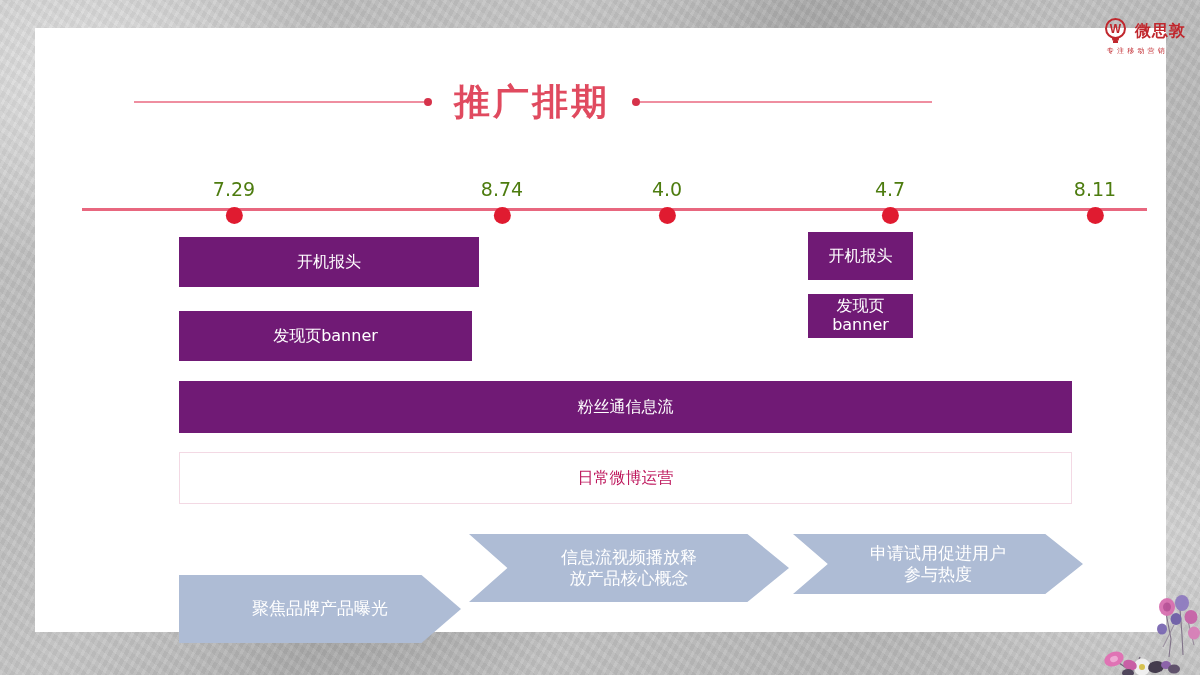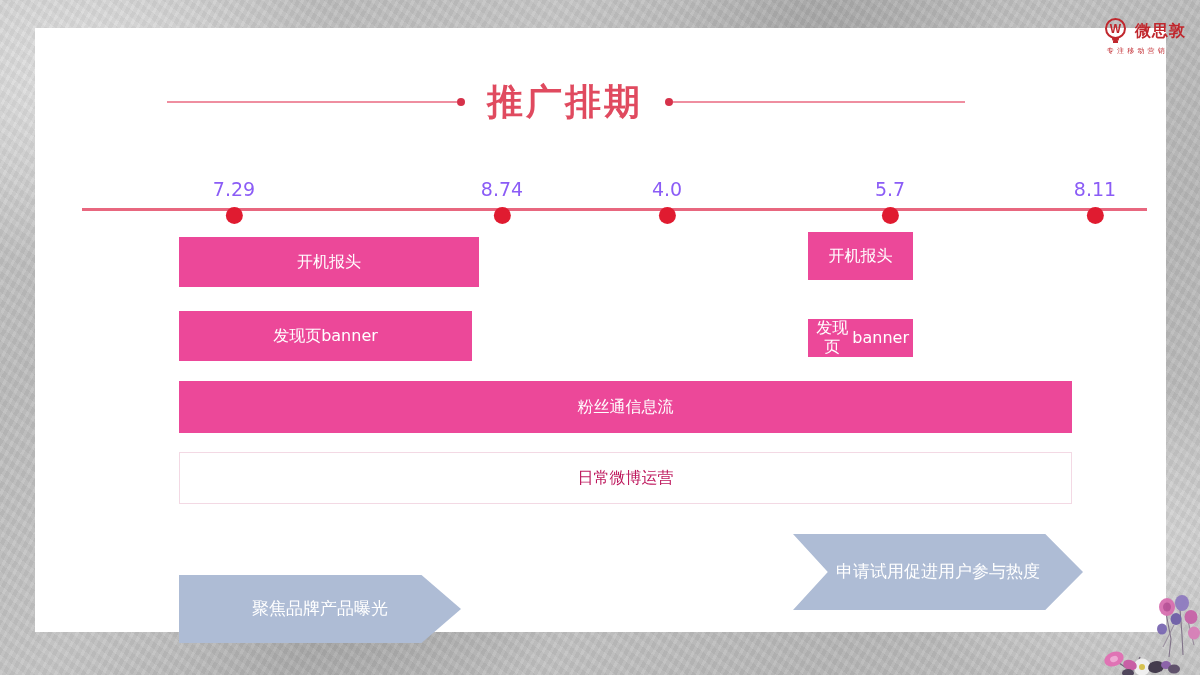--- a/index.html
+++ b/index.html
@@ -53,42 +53,42 @@
     font-size:16px;font-weight:bold;color:#c0272d;letter-spacing:1px;line-height:1;
     font-family:"DejaVu Sans",sans-serif;
   }
   #logo-tag{
     font-size:7px;color:#c0272d;letter-spacing:3.2px;margin-top:3px;margin-right:18px;
     font-family:"DejaVu Sans",sans-serif;
   }
   
   #title-wrap{
     position:absolute;left:0;top:46px;width:996px;height:56px;
-    display:flex;align-items:center;justify-content:center;gap:0;padding-left:33px;
+    display:flex;align-items:center;justify-content:center;gap:0;
   }
   .deco{display:flex;align-items:center;}
   .deco-line{height:2px;background:#ef8ea0;}
   .deco-line.l{width:290px;}
   .deco-line.r{width:292px;}
   .deco-dot{width:8px;height:8px;border-radius:50%;background:#d6324a;}
   #title{
     font-size:36px;font-weight:bold;color:#e04a5f;letter-spacing:3px;
     margin:0 22px;white-space:nowrap;line-height:1;
     font-family:"DejaVu Sans",sans-serif;
   }
   
   #timeline{position:absolute;left:47px;top:152px;width:1065px;height:44px;}
   #tl-line{position:absolute;left:0;top:28px;width:1065px;height:3px;background:#e8677f;}
   .tl-node{position:absolute;top:0;transform:translateX(-50%);display:flex;flex-direction:column;align-items:center;}
-  .tl-label{font-size:19px;color:#8b5cf6;line-height:1;margin-bottom:8px;white-space:nowrap;font-family:"DejaVu Sans",sans-serif;}
+  .tl-label{font-size:19px;color:#4d7c0f;line-height:1;margin-bottom:8px;white-space:nowrap;font-family:"DejaVu Sans",sans-serif;}
   .tl-dot{width:17px;height:17px;border-radius:50%;background:#e01b30;}
   
   #bars{position:absolute;left:0;top:0;width:1131px;height:604px;}
   .bar{
-    position:absolute;background:#ec4899;display:flex;align-items:center;justify-content:center;
+    position:absolute;background:#701a75;display:flex;align-items:center;justify-content:center;
     color:#ffffff;font-size:16px;text-align:center;line-height:1.18;box-sizing:border-box;padding:0 4px;
     font-family:"DejaVu Sans",sans-serif;
   }
   .bar.outline{
     background:#ffffff;border:1.6px solid #f3d9e4;color:#be185d;
   }
   
   .arrow{
     position:absolute;background:#aebcd5;color:#ffffff;
     display:flex;align-items:center;justify-content:center;text-align:center;
@@ -128,53 +128,57 @@
     </div>
     <div class="tl-node" style="left:420px">
       <span class="tl-label">8.74</span>
       <span class="tl-dot"></span>
     </div>
     <div class="tl-node" style="left:585px">
       <span class="tl-label">4.0</span>
       <span class="tl-dot"></span>
     </div>
     <div class="tl-node" style="left:808px">
-      <span class="tl-label">5.7</span>
+      <span class="tl-label">4.7</span>
       <span class="tl-dot"></span>
     </div>
     <div class="tl-node" style="left:1013px">
       <span class="tl-label">8.11</span>
       <span class="tl-dot"></span>
     </div>
   </div>
 
   <div id="bars">
 
     <div class="bar" style="left:144px;top:209px;width:300px;height:50px">开机报头</div>
 
     <div class="bar" style="left:773px;top:204px;width:105px;height:48px">开机报头</div>
 
     <div class="bar" style="left:144px;top:283px;width:293px;height:50px">发现页banner</div>
 
-    <div class="bar" style="left:773px;top:291px;width:105px;height:38px;justify-content:center">
+    <div class="bar" style="left:773px;top:266px;width:105px;height:44px;flex-direction:column;justify-content:center">
       <span>发现页</span>
       <span>banner</span>
     </div>
 
     <div class="bar" style="left:144px;top:353px;width:893px;height:52px">粉丝通信息流</div>
 
     <div class="bar outline" style="left:144px;top:424px;width:893px;height:52px">日常微博运营</div>
   </div>
 
   <div class="arrow a1" style="left:144px;top:506px;width:282px;height:68px">
     <span>聚焦品牌产品曝光</span>
   </div>
 
-
-  <div class="arrow a2" style="left:758px;top:506px;width:290px;height:76px;flex-direction:row">
+  <div class="arrow a2" style="left:434px;top:506px;width:320px;height:68px;flex-direction:column">
+    <span>信息流视频播放释</span>
+    <span>放产品核心概念</span>
+  </div>
+
+  <div class="arrow a2" style="left:758px;top:506px;width:290px;height:60px;flex-direction:column">
     <span>申请试用促进用户</span>
     <span>参与热度</span>
   </div>
 
 </div>
 
 <div id="logo">
   <div id="logo-row">
     <span id="logo-mark">
       <span class="bulb">W</span>

